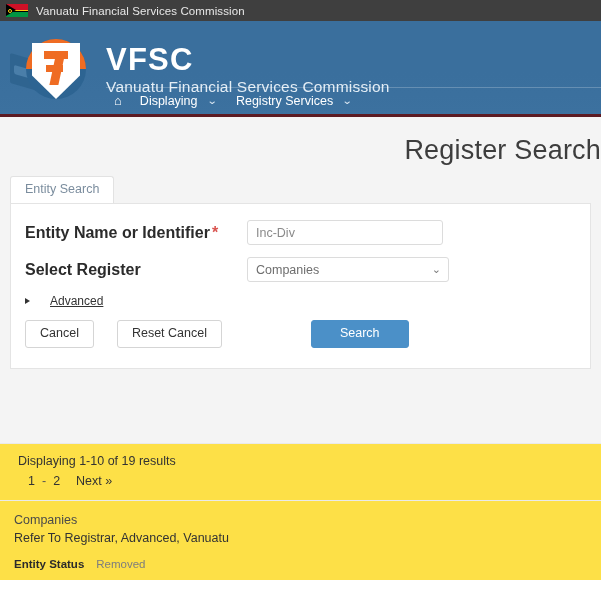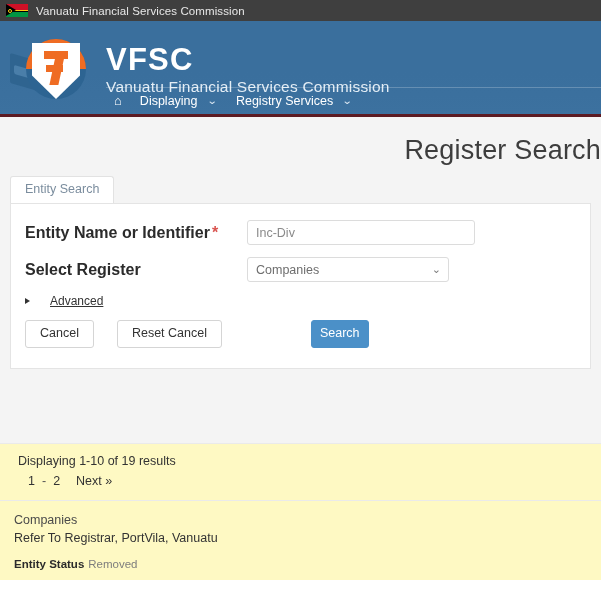--- a/index.html
+++ b/index.html
@@ -219,21 +219,21 @@
   }
   .form-label {
     width: 222px;
     font-size: 16px;
     font-weight: bold;
     color: #2b2b2b;
     flex: 0 0 auto;
   }
   .req { color: #d9534f; font-weight: bold; margin-left: 2px; }
   .text-input {
-    width: 228px;
+    width: 196px;
     height: 25px;
     border: 1px solid #dcdcdc;
     border-radius: 3px;
     padding: 0 8px;
     font-size: 12.5px;
     color: #8a8a8a;
     font-family: "Liberation Sans", sans-serif;
     background: #fff;
     outline: none;
   }
@@ -297,27 +297,27 @@
     background: #ffffff;
     border: 1px solid #d5d5d5;
     color: #333333;
   }
   .btn-cancel { margin-right: 23px; }
   .btn-primary {
     background: #4b90c8;
     border: 1px solid #4b90c8;
     color: #ffffff;
     margin-left: 89px;
-    padding: 6px 8px;
+    padding: 6px 28px;
   }
 
   
   .results-gap { height: 74px; background: #f4f4f4; }
   .results {
-    background: #fef9c3;
+    background: #fde047;
     border-top: 1px solid #eaeaea;
   }
   .results-header {
     padding: 10px 0 0 18px;
     font-size: 12.5px;
     color: #333333;
   }
   .pager {
     padding: 6px 0 12px 28px;
     font-size: 12.5px;
@@ -350,21 +350,21 @@
     font-size: 12.5px;
     color: #333333;
     line-height: 1.5;
   }
   .result-status {
     margin-top: 10px;
     font-size: 11.5px;
     color: #2b2b2b;
   }
   .result-status .lbl { font-weight: bold; text-align: center; }
-  .result-status .val { color: #7d7d7d; margin-left: 4px; }
+  .result-status .val { color: #7d7d7d; margin-left: 12px; }
 </style>
 </head>
 <body>
 
 <div class="govbar">
   <span class="flag">
     <span class="band-top"></span>
     <span class="band-bot"></span>
     <span class="band-mid"></span>
     <span class="band-mid-y"></span>
@@ -457,21 +457,21 @@
 
     <div class="pager">
       <a href="#">1</a>
       <span class="sep">-</span>
       <a href="#">2</a>
       <a href="#" style="margin-left:9px">Next »</a>
     </div>
 
     <div class="result-item">
       <div class="result-register">Companies</div>
-      <div class="result-address">Refer To Registrar, PortVila, Vanuatu</div>
+      <div class="result-address">Refer To Registrar, Advanced, Vanuatu</div>
       <div class="result-status">
         <span class="lbl">Entity Status</span><span class="val">Removed</span>
       </div>
     </div>
 
   </div>
 
 </div>
 
 </body></html>

